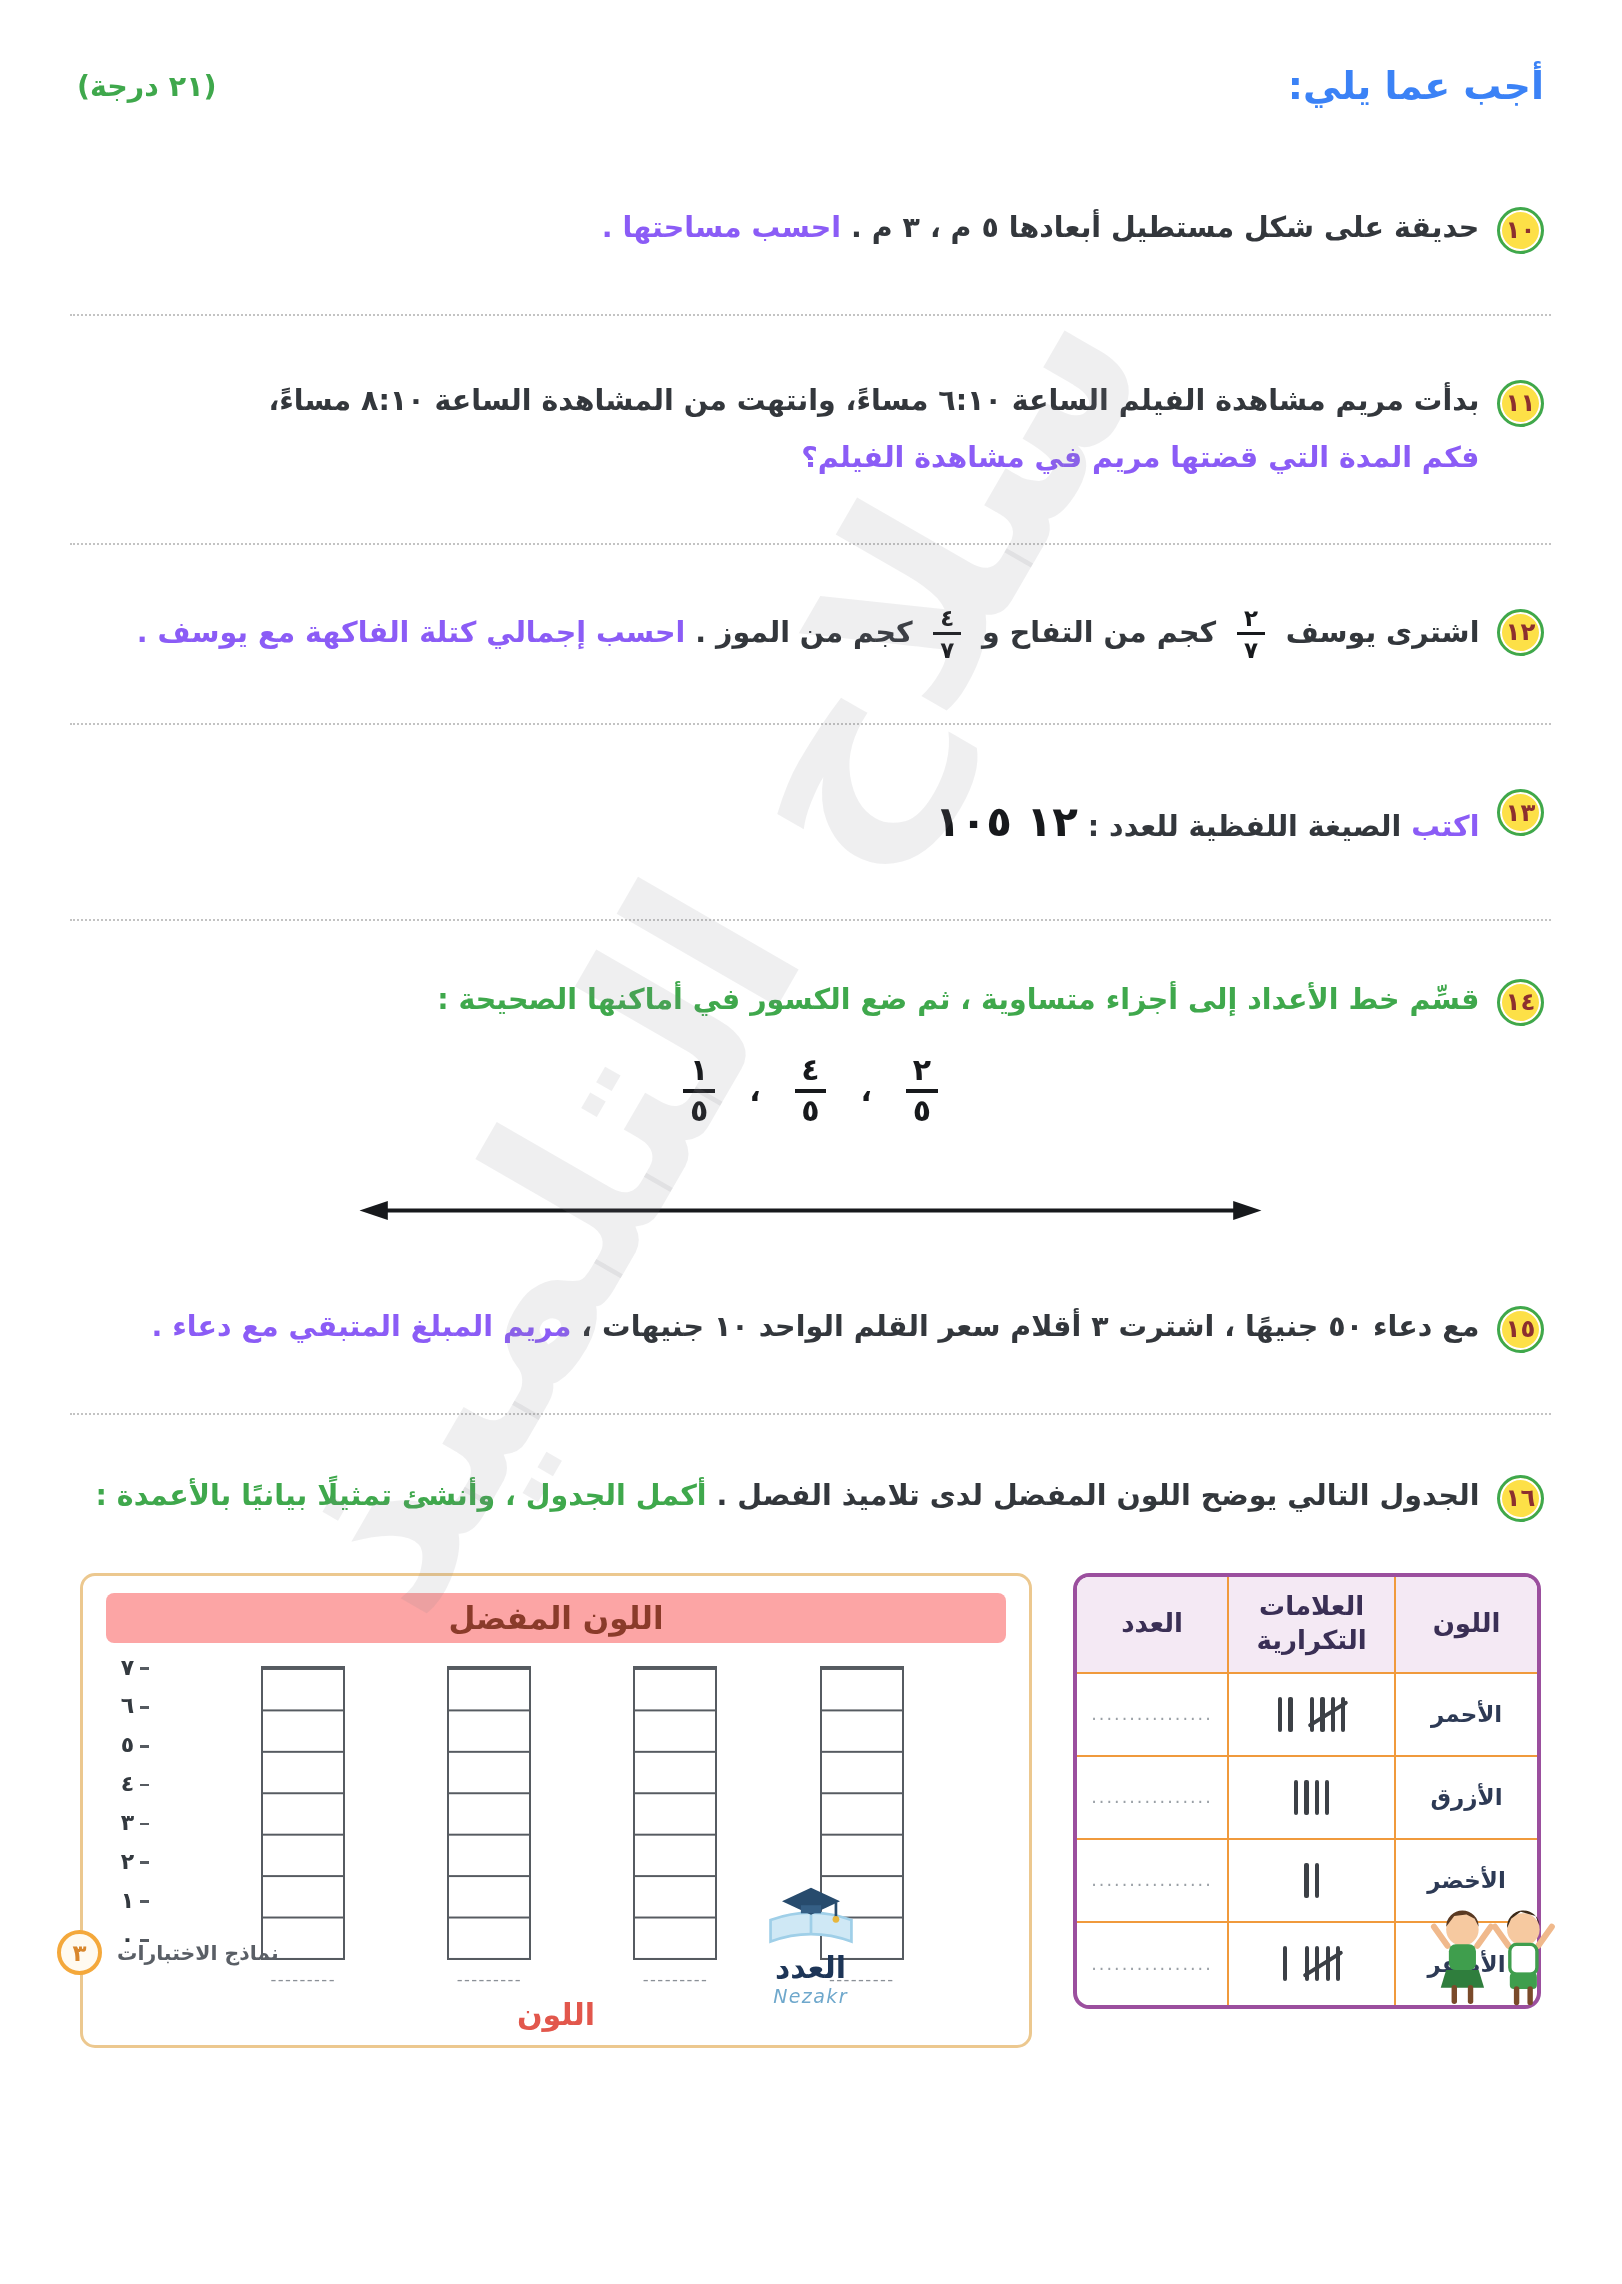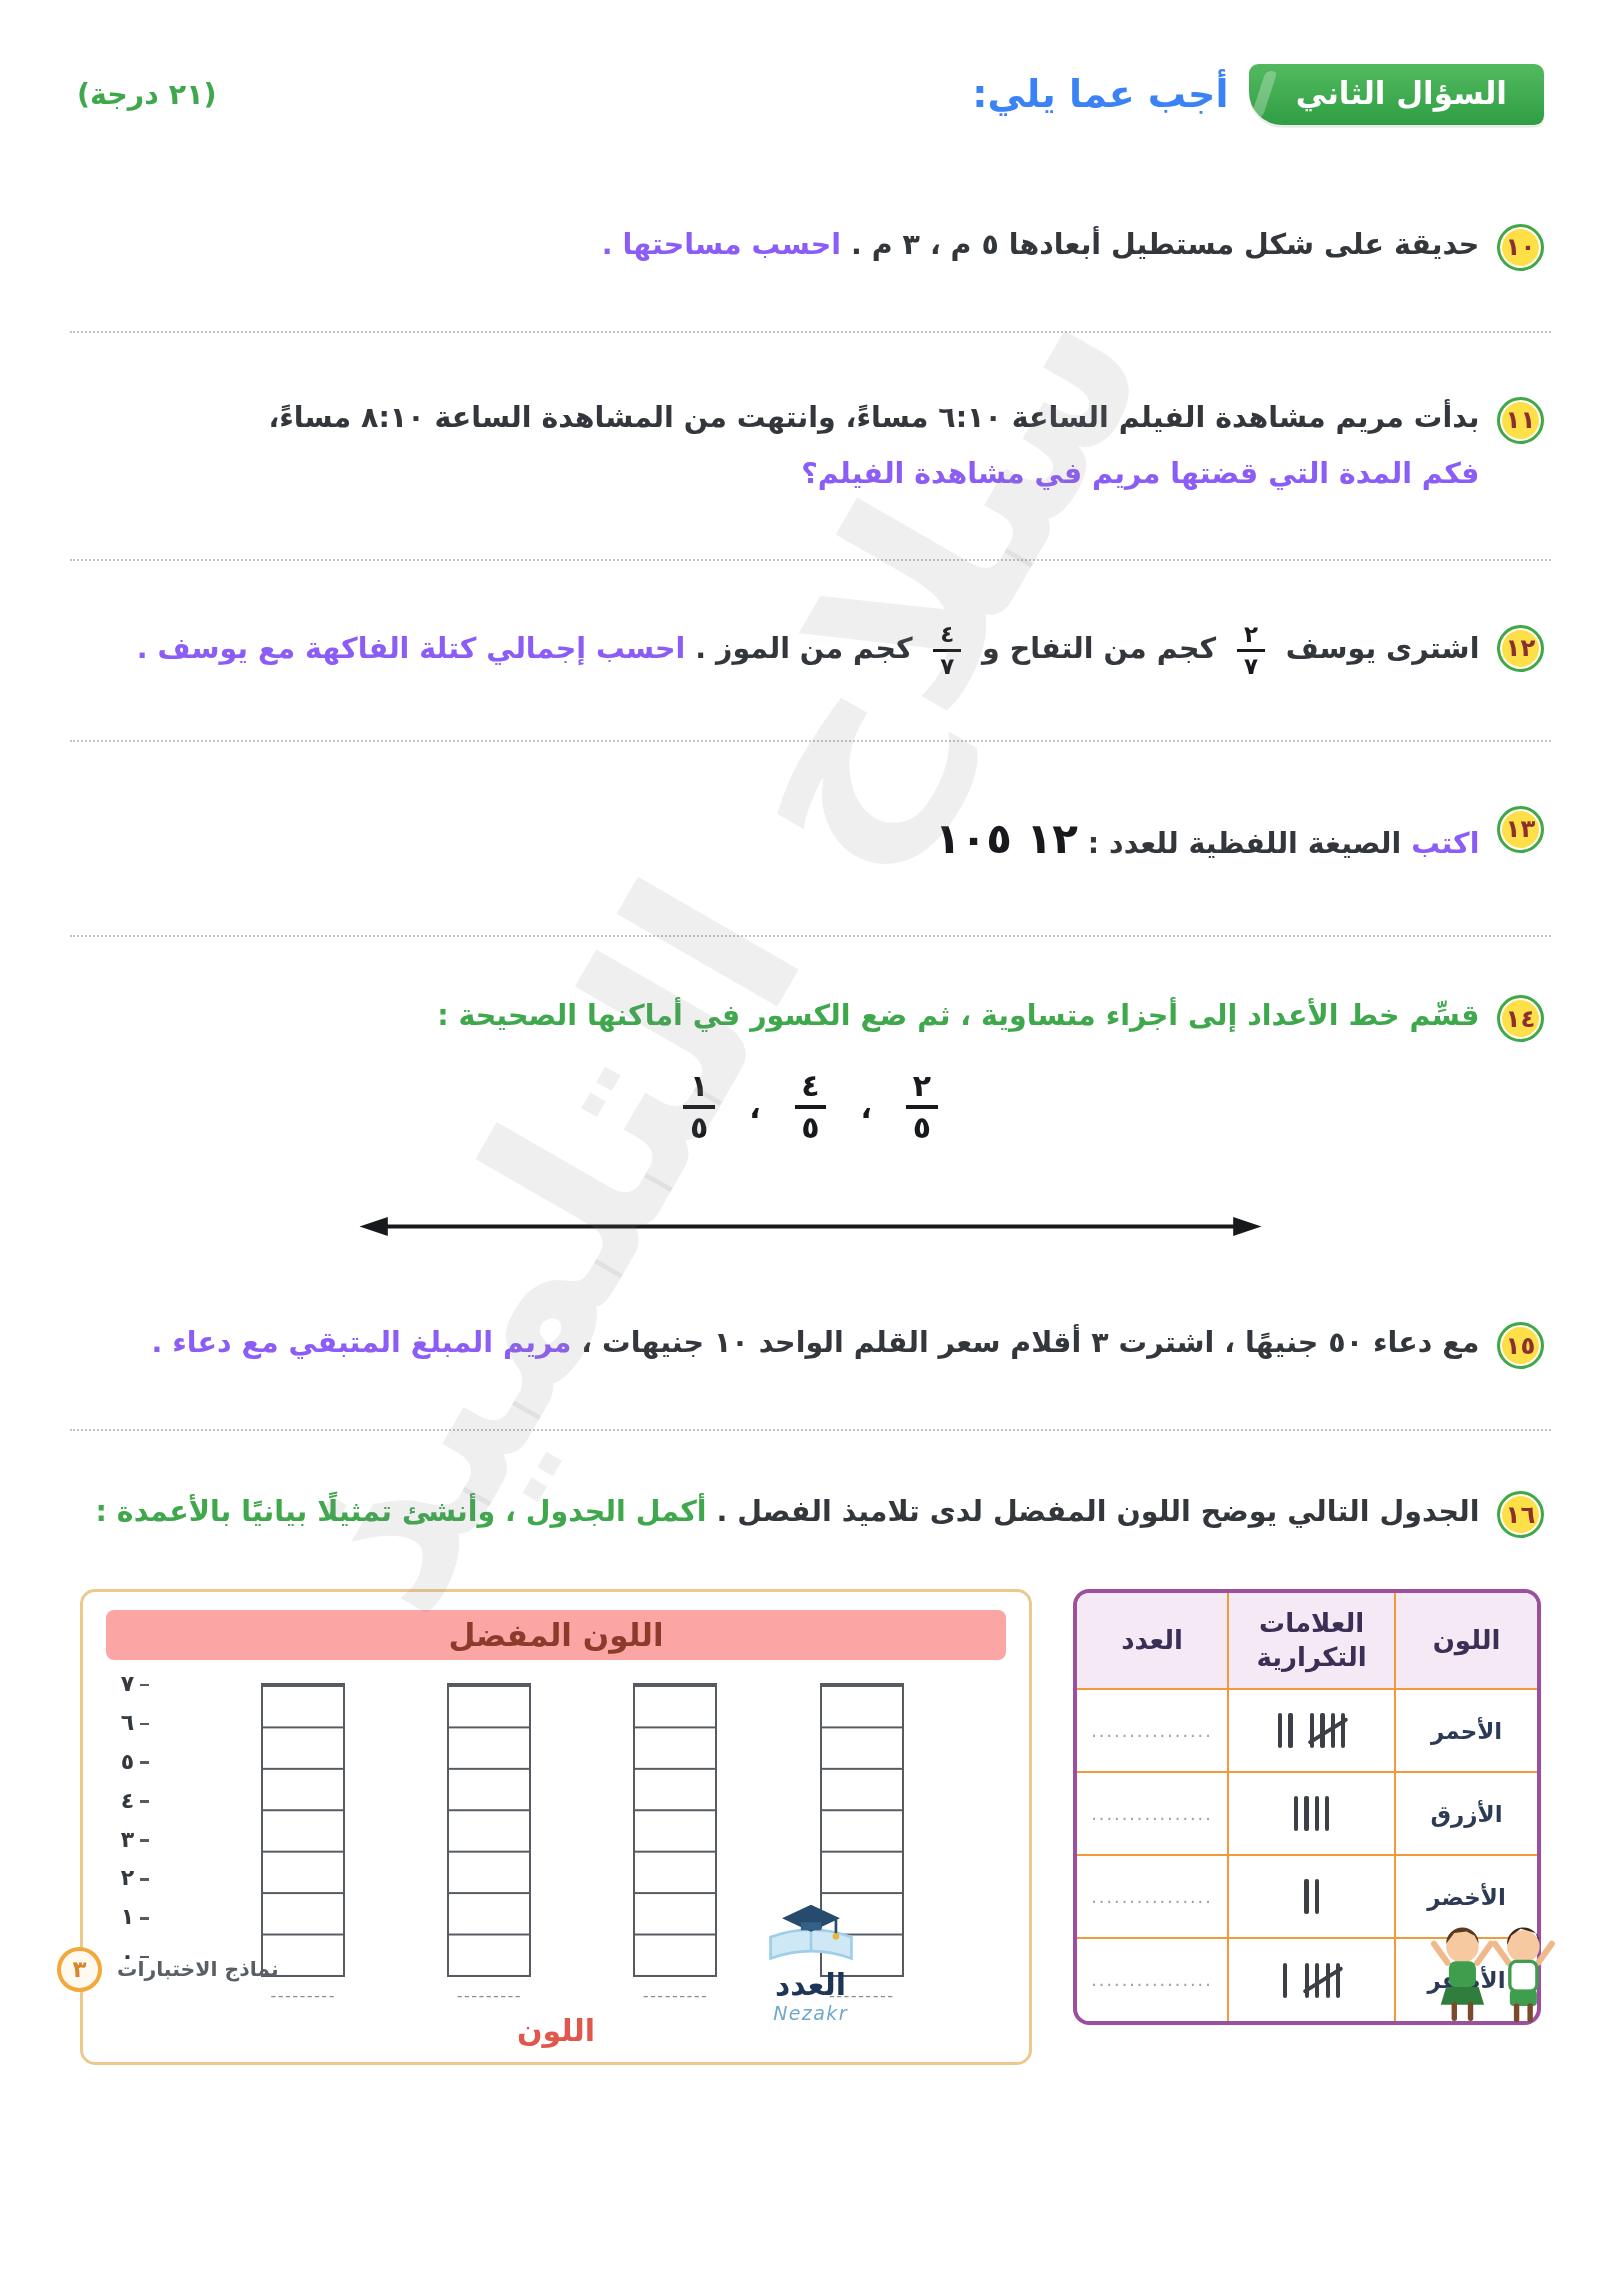--- a/index.html
+++ b/index.html
@@ -161,21 +161,20 @@
 <body>
 
 <div class="page">
 
   <div class="watermark">سلاح التلميذ</div>
 
   <div class="content">
 
     <header>
       <div class="header-right">
-        <div class="badge">السؤال الثاني</div>
         <div class="instruction">أجب عما يلي:</div>
       </div>
       <div class="marks">(٢١ درجة)</div>
     </header>
 
     <section class="question mt" style="margin-top:95px;">
       <span class="qnum">١٠</span>
       <p class="qtext">
         <span>حديقة على شكل مستطيل أبعادها ٥ م ، ٣ م . </span>
         <span class="t-cyan">احسب مساحتها .</span>

